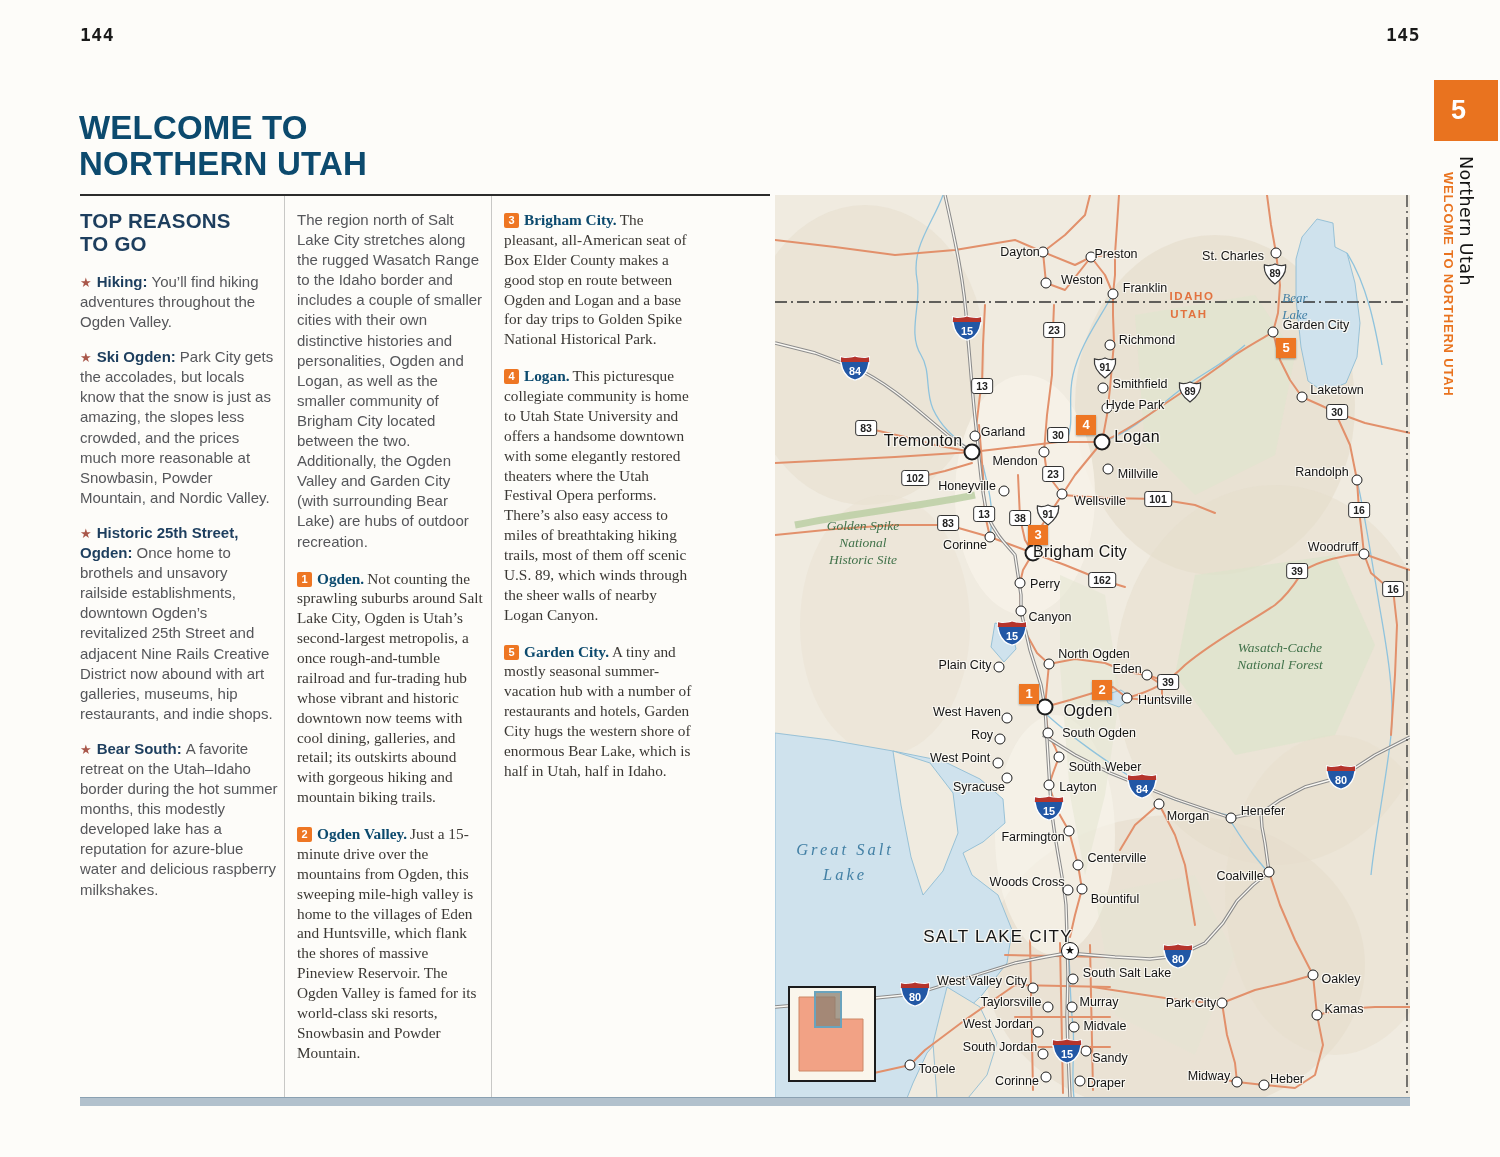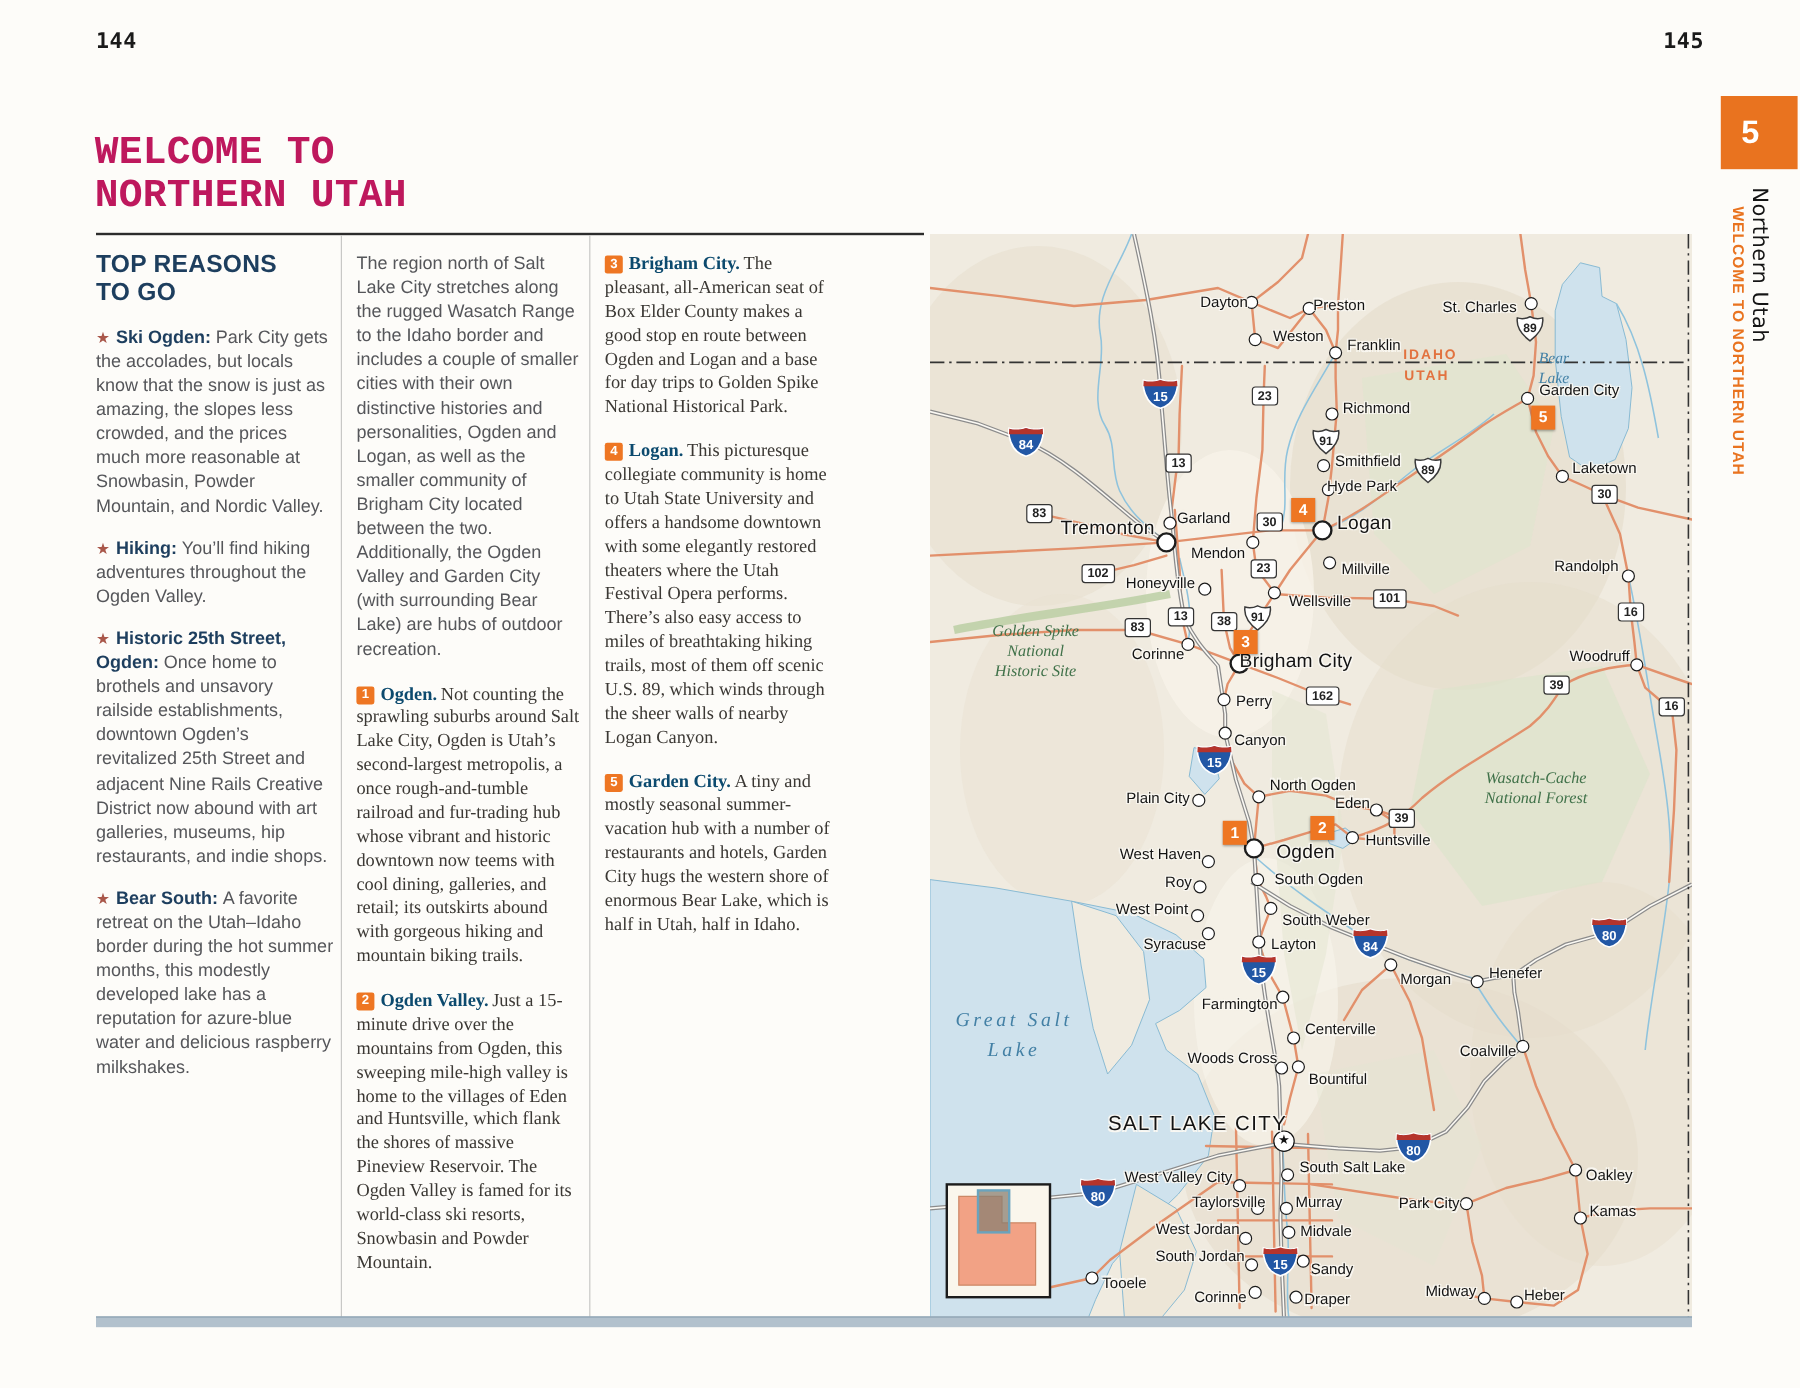--- a/index.html
+++ b/index.html
@@ -9,22 +9,22 @@
   
   .pagenum{position:absolute;top:24px;font-weight:bold;font-size:18px;letter-spacing:.5px;color:#1a1a1a;font-family:"DejaVu Sans Mono","Liberation Mono",monospace;}
   .pagenum.left{left:80px;}
   .pagenum.right{right:80px;}
   .chapter-tab{position:absolute;top:80px;right:2px;width:64px;height:61px;background:#e9731f;color:#fff;
     font-weight:bold;font-size:27px;line-height:61px;padding-left:17px;box-sizing:border-box;}
   .side-vert{position:absolute;top:156px;right:24px;writing-mode:vertical-rl;display:flex;flex-direction:column;gap:0;}
   .side-chapter{color:#141414;font-size:17.5px;letter-spacing:.4px;font-family:"DejaVu Sans","Liberation Sans",sans-serif;}
   .side-section{margin-top:16px;color:#e9731f;font-weight:bold;font-size:13px;letter-spacing:.8px;}
 
-  .title{position:absolute;left:79px;top:110px;margin:0;color:#be185d;font-size:33px;line-height:1.09;
-    font-weight:bold;letter-spacing:.2px;font-family:Liberation Mono, monospace;}
+  .title{position:absolute;left:79px;top:110px;margin:0;color:#0c4a6e;font-size:33px;line-height:1.09;
+    font-weight:bold;letter-spacing:.2px;}
 
   .rule-top{position:absolute;left:80px;top:194px;width:690px;height:2px;background:#2c2c2c;}
   .divider{position:absolute;top:196px;width:1px;height:902px;background:#c8c8c6;}
   .bottom-bar{position:absolute;left:80px;top:1097px;width:1330px;height:8px;background:#b2c1cd;border-top:1.5px solid #8ba1b2;}
 
   
   .col{position:absolute;top:210px;}
   .col1{left:80px;width:198px;}
   .col2{left:297px;width:188px;}
   .col3{left:504px;width:188px;}
@@ -79,23 +79,23 @@
 
   <h1 class="title"><span>WELCOME TO</span><br><span>NORTHERN UTAH</span></h1>
 
   <div class="rule-top"></div>
   <div class="divider" style="left:284px"></div>
   <div class="divider" style="left:491px"></div>
 
   <div class="col col1">
     <h2><span>TOP REASONS</span><br><span>TO GO</span></h2>
     <div>
+  <p class="reason"><span class="star">★</span><b class="rlabel">Hiking:</b><span>You’ll find hiking adventures throughout the Ogden Valley.</span></p>
+
   <p class="reason"><span class="star">★</span><b class="rlabel">Ski Ogden:</b><span>Park City gets the accolades, but locals know that the snow is just as amazing, the slopes less crowded, and the prices much more reasonable at Snowbasin, Powder Mountain, and Nordic Valley.</span></p>
-
-  <p class="reason"><span class="star">★</span><b class="rlabel">Hiking:</b><span>You’ll find hiking adventures throughout the Ogden Valley.</span></p>
 
 
   <p class="reason"><span class="star">★</span><b class="rlabel">Historic 25th Street, Ogden:</b><span>Once home to brothels and unsavory railside establishments, downtown Ogden’s revitalized 25th Street and adjacent Nine Rails Creative District now abound with art galleries, museums, hip restaurants, and indie shops.</span></p>
 
   <p class="reason"><span class="star">★</span><b class="rlabel">Bear South:</b><span>A favorite retreat on the Utah–Idaho border during the hot summer months, this modestly developed lake has a reputation for azure-blue water and delicious raspberry milkshakes.</span></p>
 </div>
   </div>
 
   <div class="col col2">
     <p class="intro">The region north of Salt Lake City stretches along the rugged Wasatch Range to the Idaho border and includes a couple of smaller cities with their own distinctive histories and personalities, Ogden and Logan, as well as the smaller community of Brigham City located between the two. Additionally, the Ogden Valley and Garden City (with surrounding Bear Lake) are hubs of outdoor recreation.</p>
@@ -293,21 +293,21 @@
         <div class="ml town" style="left: 252px; top: 687px;">Woods Cross</div>
         <div class="ml dot" style="left: 307px; top: 694px;"></div>
         <div class="ml town" style="left: 340px; top: 704px;">Bountiful</div>
         <div class="ml dot" style="left: 494px; top: 677px;"></div>
         <div class="ml town" style="left: 465px; top: 681px;">Coalville</div>
         <div class="ml dot" style="left: 258px; top: 793px;"></div>
         <div class="ml town" style="left: 207px; top: 786px;">West Valley City</div>
         <div class="ml dot" style="left: 298px; top: 784px;"></div>
         <div class="ml town" style="left: 352px; top: 778px;">South Salt Lake</div>
         <div class="ml dot" style="left: 273px; top: 812px;"></div>
-        <div class="ml town" style="left: 236px; top: 807px; margin-left: 13px;">Taylorsville</div>
+        <div class="ml town" style="left: 236px; top: 807px;">Taylorsville</div>
         <div class="ml dot" style="left: 297px; top: 812px;"></div>
         <div class="ml town" style="left: 324px; top: 807px;">Murray</div>
         <div class="ml dot" style="left: 447px; top: 808px;"></div>
         <div class="ml town" style="left: 416px; top: 808px;">Park City</div>
         <div class="ml dot" style="left: 263px; top: 837px;"></div>
         <div class="ml town" style="left: 223px; top: 829px;">West Jordan</div>
         <div class="ml dot" style="left: 299px; top: 832px;"></div>
         <div class="ml town" style="left: 330px; top: 831px;">Midvale</div>
         <div class="ml dot" style="left: 268px; top: 859px;"></div>
         <div class="ml town" style="left: 225px; top: 852px;">South Jordan</div>

